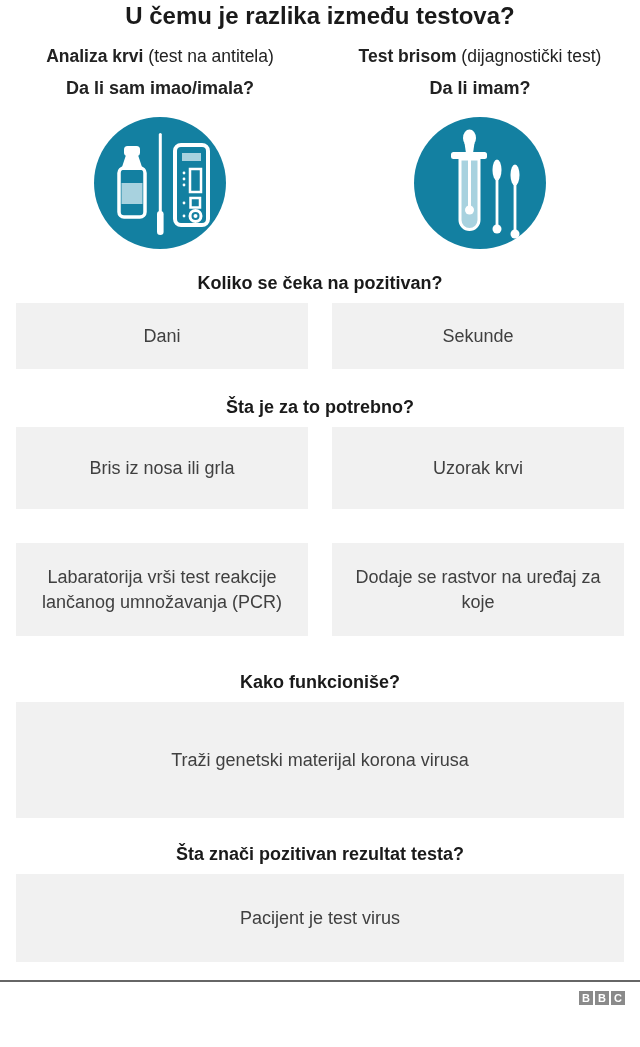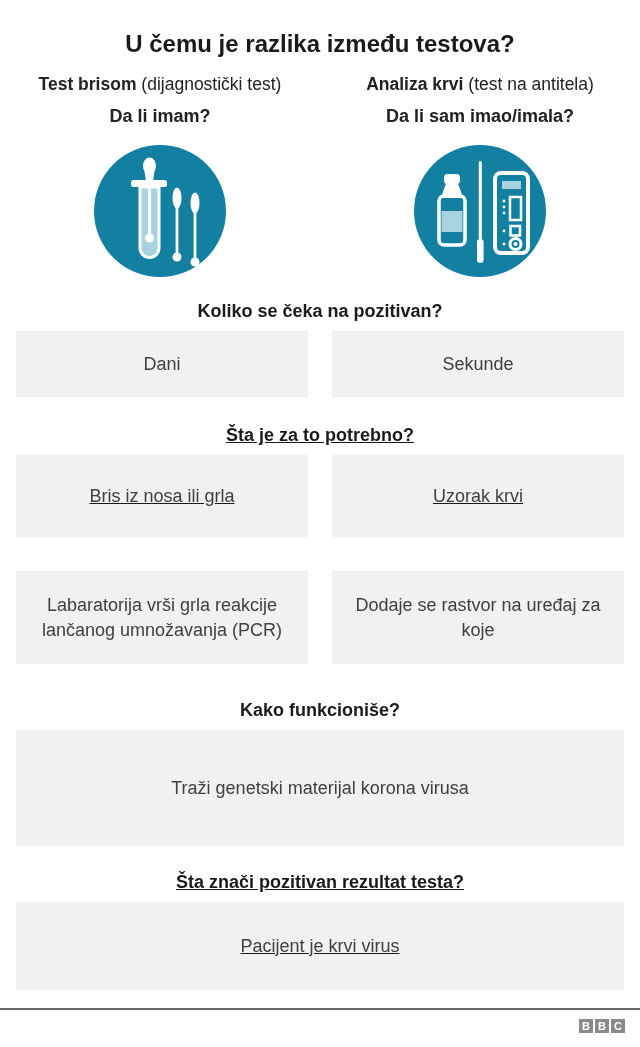--- a/index.html
+++ b/index.html
@@ -5,21 +5,21 @@
   :root{
     --teal:#1380A1; --lb:#A8D2DF; --box:#F1F1F1;
     --txt:#1A1A1A; --boxtxt:#404040; --divider:#666666; --logo:#8A8A8A;
   }
   html,body{margin:0;padding:0;background:#fff;}
   .page{
     width:640px;height:1047px;background:#fff;position:relative;overflow:hidden;
     font-family:"Liberation Sans",sans-serif;color:var(--txt);
   }
   .title{
-    margin:0;padding-top:29px;text-align:center;
+    margin:0;padding-top:1px;text-align:center;
     font-size:24px;font-weight:bold;color:var(--txt);line-height:29px;
   }
   .cols{display:flex;}
   .col{flex:1;text-align:center;}
   .test-name{margin-top:16px;font-size:17.5px;color:#222;line-height:21px;}
   .test-name .bold{font-weight:bold;}
   .question{margin-top:11px;font-size:18px;font-weight:bold;color:#222;line-height:21px;}
   .icon-wrap{margin-top:18px;display:flex;justify-content:center;}
   svg.badge{width:132px;height:132px;display:block;}
   .f-teal{fill:var(--teal);}
@@ -30,69 +30,40 @@
     margin:0;text-align:center;font-size:18px;font-weight:bold;
     color:var(--txt);line-height:21px;
   }
   .section .row{display:flex;gap:24px;margin:9px 16px 16px;}
   .cell{
     flex:1;background:var(--box);display:flex;align-items:center;justify-content:center;
     text-align:center;font-size:18px;color:var(--boxtxt);line-height:24.5px;
     padding:4px 18px;box-sizing:border-box;
   }
   .s1{margin-top:24px;} .s1 .cell{height:66px;}
-  .s2{margin-top:28px;text-decoration:underline;} .s2 .cell{height:82px;}
+  .s2{margin-top:28px;} .s2 .cell{height:82px;}
   .s3{margin-top:34px;} .s3 .cell{height:93px;}
   .s4{margin-top:36px;} .s4 .cell{height:116px;}
-  .s5{margin-top:26px;text-decoration:underline;} .s5 .cell{height:88px;}
+  .s5{margin-top:26px;} .s5 .cell{height:88px;}
   .divider{margin-top:18px;height:2px;background:var(--divider);}
   .footer{display:flex;justify-content:flex-end;padding:9px 15px 0;}
   .bbc{display:flex;gap:2px;}
   .bbc .block{
     width:14px;height:14px;background:var(--logo);color:#fff;
     font-weight:bold;font-size:11px;display:flex;align-items:center;justify-content:center;
   }
 </style>
 </head>
 <body>
 
 <div class="page">
 
   <h1 class="title">U čemu je razlika između testova?</h1>
 
   <div class="cols">
-    <div class="col">
-      <div class="test-name">
-        <span class="bold">Test brisom</span>
-        <span>(dijagnostički test)</span>
-      </div>
-      <div class="question">Da li imam?</div>
-      <div class="icon-wrap">
-        <svg class="badge" viewBox="0 0 132 132" aria-hidden="true">
-          <circle class="f-teal" cx="66" cy="66" r="66"></circle>
-          <g>
-            <rect class="f-white" x="37" y="35" width="36" height="7" rx="2.5"></rect>
-            <path class="f-lb s-white" style="fill:var(--lb)" stroke-width="3" d="M46 42 h19 v61 a9.5 9.5 0 0 1 -19 0 z"></path>
-            <ellipse class="f-white" cx="55.5" cy="21" rx="6.5" ry="8.5"></ellipse>
-            <polygon class="f-white" points="50.5,26 60.5,26 58,43 53,43"></polygon>
-            <rect class="f-white" x="54" y="43" width="3" height="49"></rect>
-            <circle class="f-white" cx="55.5" cy="93" r="4.5"></circle>
-          </g>
-          <g>
-            <ellipse class="f-white" cx="83" cy="53" rx="4.5" ry="10.5"></ellipse>
-            <rect class="f-white" x="81.6" y="60" width="2.8" height="49"></rect>
-            <circle class="f-white" cx="83" cy="112" r="4.5"></circle>
-            <ellipse class="f-white" cx="101" cy="58" rx="4.5" ry="10.5"></ellipse>
-            <rect class="f-white" x="99.6" y="65" width="2.8" height="49"></rect>
-            <circle class="f-white" cx="101" cy="117" r="4.5"></circle>
-          </g>
-        </svg>
-      </div>
-    </div>
-
     <div class="col">
       <div class="test-name">
         <span class="bold">Analiza krvi</span>
         <span>(test na antitela)</span>
       </div>
       <div class="question">Da li sam imao/imala?</div>
       <div class="icon-wrap">
         <svg class="badge" viewBox="0 0 132 132" aria-hidden="true">
           <circle class="f-teal" cx="66" cy="66" r="66"></circle>
           <g>
@@ -114,56 +85,85 @@
             <circle class="f-white" cx="90" cy="68" r="1.4"></circle>
             <rect class="s-white" stroke-width="2.5" x="96.5" y="81" width="9.5" height="9.5"></rect>
             <circle class="f-white" cx="90" cy="86" r="1.4"></circle>
             <circle class="s-white" stroke-width="3" cx="101.5" cy="99" r="5.5"></circle>
             <circle class="f-white" cx="101.5" cy="99" r="2"></circle>
             <circle class="f-white" cx="90" cy="99" r="1.4"></circle>
           </g>
         </svg>
       </div>
     </div>
+
+    <div class="col">
+      <div class="test-name">
+        <span class="bold">Test brisom</span>
+        <span>(dijagnostički test)</span>
+      </div>
+      <div class="question">Da li imam?</div>
+      <div class="icon-wrap">
+        <svg class="badge" viewBox="0 0 132 132" aria-hidden="true">
+          <circle class="f-teal" cx="66" cy="66" r="66"></circle>
+          <g>
+            <rect class="f-white" x="37" y="35" width="36" height="7" rx="2.5"></rect>
+            <path class="f-lb s-white" style="fill:var(--lb)" stroke-width="3" d="M46 42 h19 v61 a9.5 9.5 0 0 1 -19 0 z"></path>
+            <ellipse class="f-white" cx="55.5" cy="21" rx="6.5" ry="8.5"></ellipse>
+            <polygon class="f-white" points="50.5,26 60.5,26 58,43 53,43"></polygon>
+            <rect class="f-white" x="54" y="43" width="3" height="49"></rect>
+            <circle class="f-white" cx="55.5" cy="93" r="4.5"></circle>
+          </g>
+          <g>
+            <ellipse class="f-white" cx="83" cy="53" rx="4.5" ry="10.5"></ellipse>
+            <rect class="f-white" x="81.6" y="60" width="2.8" height="49"></rect>
+            <circle class="f-white" cx="83" cy="112" r="4.5"></circle>
+            <ellipse class="f-white" cx="101" cy="58" rx="4.5" ry="10.5"></ellipse>
+            <rect class="f-white" x="99.6" y="65" width="2.8" height="49"></rect>
+            <circle class="f-white" cx="101" cy="117" r="4.5"></circle>
+          </g>
+        </svg>
+      </div>
+    </div>
   </div>
 
   <div class="section s1">
     <h2>Koliko se čeka na pozitivan?</h2>
     <div class="row">
       <div class="cell">Dani</div>
       <div class="cell">Sekunde</div>
     </div>
   </div>
 
   <div class="section s2">
     <h2>Šta je za to potrebno?</h2>
     <div class="row">
       <div class="cell">Bris iz nosa ili grla</div>
       <div class="cell">Uzorak krvi</div>
     </div>
   </div>
 
   <div class="section s3">
     <div class="row">
-      <div class="cell">Labaratorija vrši grla reakcije lančanog umnožavanja (PCR)</div>
+      <div class="cell">Labaratorija vrši test reakcije lančanog umnožavanja (PCR)</div>
       <div class="cell">Dodaje se rastvor na uređaj za koje</div>
     </div>
   </div>
 
   <div class="section s4">
     <h2>Kako funkcioniše?</h2>
     <div class="row">
       <div class="cell">Traži genetski materijal korona virusa</div>
     </div>
   </div>
 
   <div class="section s5">
     <h2>Šta znači pozitivan rezultat testa?</h2>
     <div class="row">
-      <div class="cell">Pacijent je krvi virus</div>
+      <div class="cell">Pacijent je test virus</div>
     </div>
   </div>
 
   <div class="divider"></div>
 
   <div class="footer">
     <div class="bbc">
       <div class="block">B</div>
       <div class="block">B</div>
       <div class="block">C</div>

